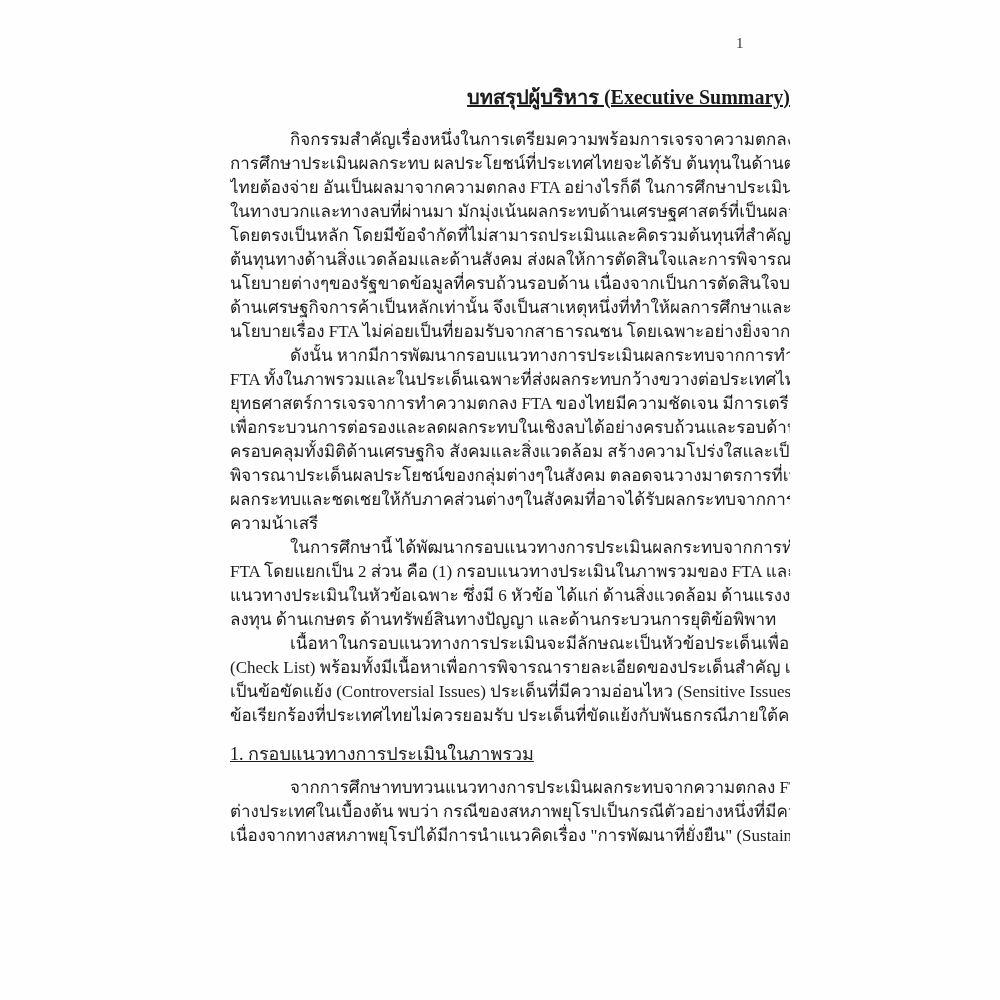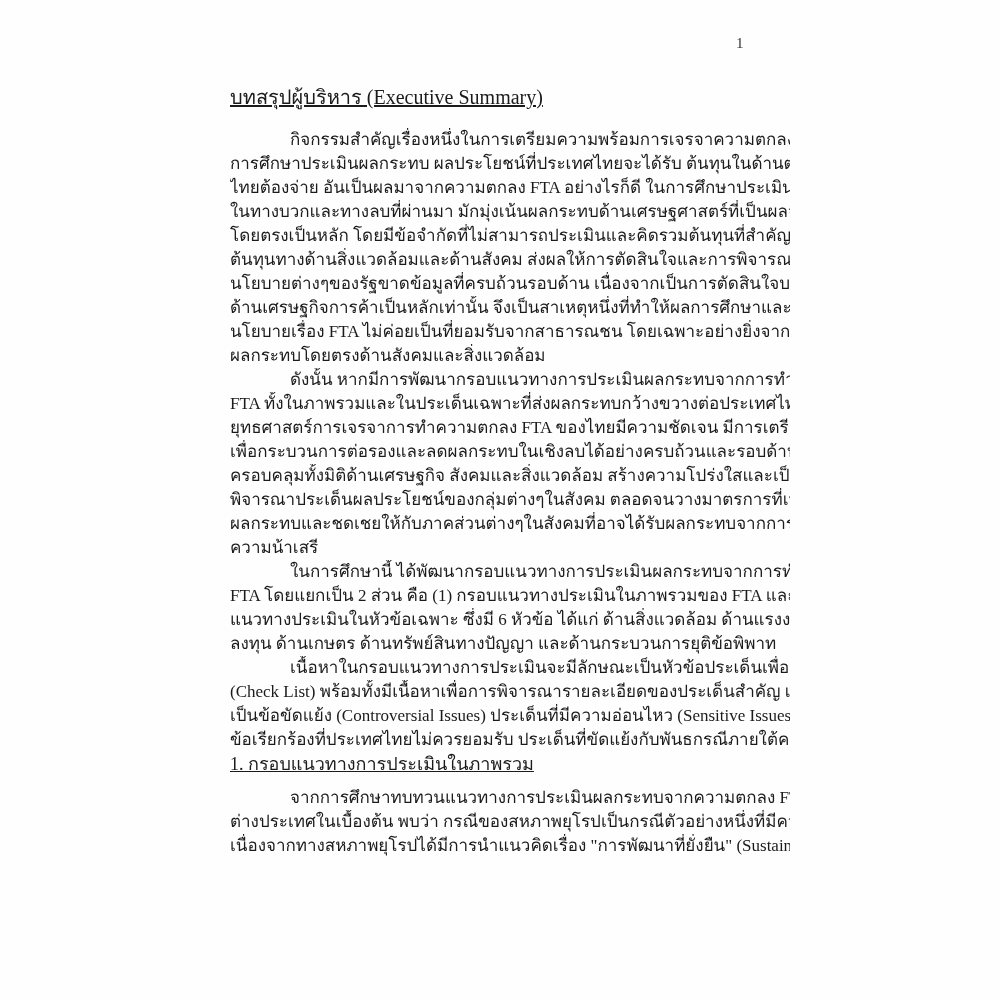--- a/index.html
+++ b/index.html
@@ -24,40 +24,41 @@
     line-height: 18px;
     color: #333333;
   }
   .content {
     position: absolute;
     left: 230px;
     top: 84px;
     width: 560px;
   }
   .title {
-    text-align: left;
+    text-align: right;
     font-size: 20px;
-    font-weight: normal;
+    font-weight: bold;
     line-height: 26px;
     height: 28px;
     text-decoration: underline;
     margin-bottom: 16px;
     white-space: nowrap;
     overflow: hidden;
   }
   .para { margin: 0; }
   .line {
     height: 24px;
     line-height: 24px;
     font-size: 17px;
     white-space: nowrap;
     overflow: hidden;
   }
   .line.first { padding-left: 60px; }
   .section-heading {
+    margin-top: 14px;
     margin-bottom: 10px;
     font-size: 18px;
     line-height: 24px;
     height: 24px;
     text-decoration: underline;
     white-space: nowrap;
     overflow: hidden;
   }
 </style>
 </head>
@@ -72,21 +73,20 @@
     <div class="para">
         <div class="line first">กิจกรรมสำคัญเรื่องหนึ่งในการเตรียมความพร้อมการเจรจาความตกลง    FTA คือ</div>
         <div class="line">การศึกษาประเมินผลกระทบ ผลประโยชน์ที่ประเทศไทยจะได้รับ ต้นทุนในด้านต่างๆ ที่ประเทศ</div>
         <div class="line">ไทยต้องจ่าย อันเป็นผลมาจากความตกลง FTA อย่างไรก็ดี ในการศึกษาประเมินผลกระทบทั้ง</div>
         <div class="line">ในทางบวกและทางลบที่ผ่านมา มักมุ่งเน้นผลกระทบด้านเศรษฐศาสตร์ที่เป็นผลจากการค้า</div>
         <div class="line">โดยตรงเป็นหลัก โดยมีข้อจำกัดที่ไม่สามารถประเมินและคิดรวมต้นทุนที่สำคัญยิ่งใน 2 ด้านคือ</div>
         <div class="line">ต้นทุนทางด้านสิ่งแวดล้อมและด้านสังคม    ส่งผลให้การตัดสินใจและการพิจารณากำหนด</div>
         <div class="line">นโยบายต่างๆของรัฐขาดข้อมูลที่ครบถ้วนรอบด้าน เนื่องจากเป็นการตัดสินใจบนพื้นฐานข้อมูล</div>
         <div class="line">ด้านเศรษฐกิจการค้าเป็นหลักเท่านั้น จึงเป็นสาเหตุหนึ่งที่ทำให้ผลการศึกษาและการกำหนด</div>
         <div class="line">นโยบายเรื่อง  FTA  ไม่ค่อยเป็นที่ยอมรับจากสาธารณชน โดยเฉพาะอย่างยิ่งจากผู้ที่ได้รับ</div>
-        <div class="line">ผลกระทบโดยตรงด้านสังคมและสิ่งแวดล้อม</div>
       </div>
 
     <div class="para">
         <div class="line first">ดังนั้น หากมีการพัฒนากรอบแนวทางการประเมินผลกระทบจากการทำความตกลง</div>
         <div class="line">FTA   ทั้งในภาพรวมและในประเด็นเฉพาะที่ส่งผลกระทบกว้างขวางต่อประเทศไทย  จะทำให้</div>
         <div class="line">ยุทธศาสตร์การเจรจาการทำความตกลง FTA  ของไทยมีความชัดเจน มีการเตรียมความพร้อม</div>
         <div class="line">เพื่อกระบวนการต่อรองและลดผลกระทบในเชิงลบได้อย่างครบถ้วนและรอบด้านมากขึ้น</div>
         <div class="line">ครอบคลุมทั้งมิติด้านเศรษฐกิจ สังคมและสิ่งแวดล้อม สร้างความโปร่งใสและเป็นธรรมใน</div>
         <div class="line">พิจารณาประเด็นผลประโยชน์ของกลุ่มต่างๆในสังคม ตลอดจนวางมาตรการที่เหมาะสมเพื่อลด</div>
         <div class="line">ผลกระทบและชดเชยให้กับภาคส่วนต่างๆในสังคมที่อาจได้รับผลกระทบจากการจัดทำความตก</div>

